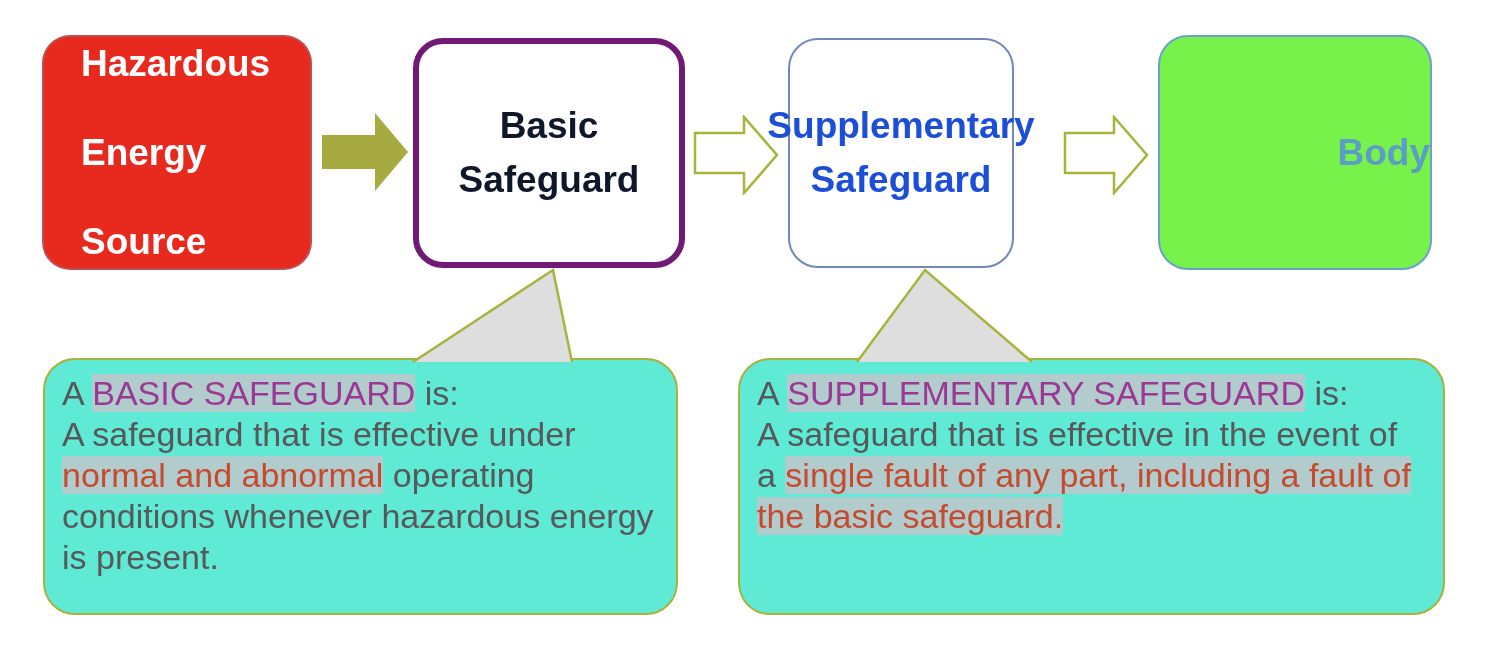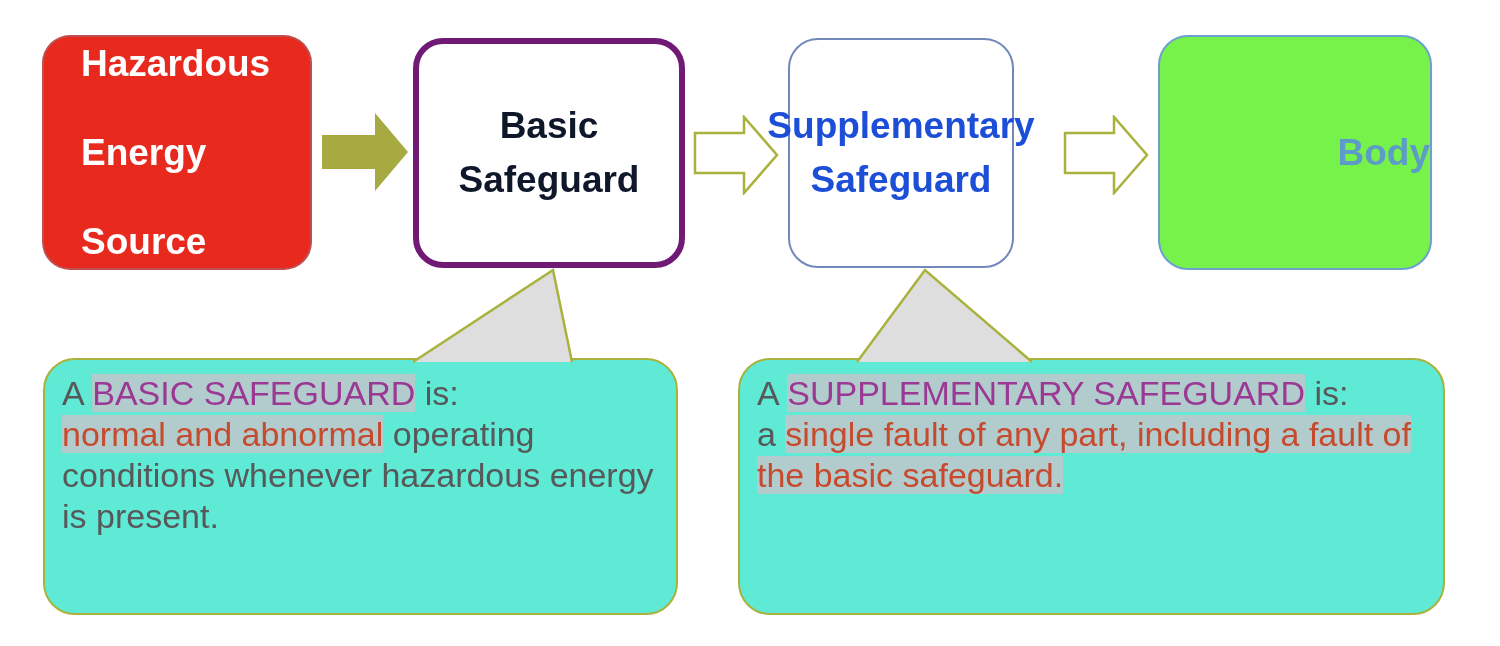--- a/index.html
+++ b/index.html
@@ -117,27 +117,29 @@
   <svg class="arrow-svg" style="left:1063px; top:115px;" width="86" height="80" viewBox="0 0 86 80">
     <polygon points="2,18 51,18 51,2 84,40 51,78 51,58 2,58" fill="#ffffff" stroke="#a9b23c" stroke-width="2.5"></polygon>
   </svg>
 
   <div class="fbox box-body">
     <div class="hline">Body</div>
   </div>
 
   <div class="bubble bubble-basic">
     <p class="line"><span>A </span><span class="t-purple hl">BASIC SAFEGUARD</span><span> is:</span></p>
+    <p class="line"><span>A safeguard that is effective under</span></p>
     <p class="line"><span class="t-red hl">normal and abnormal</span><span> operating</span></p>
     <p class="line"><span>conditions whenever hazardous energy</span></p>
     <p class="line"><span>is present.</span></p>
   </div>
 
   <div class="bubble bubble-supp">
     <p class="line"><span>A </span><span class="t-purple hl">SUPPLEMENTARY SAFEGUARD</span><span> is:</span></p>
+    <p class="line"><span>A safeguard that is effective in the event of</span></p>
     <p class="line"><span>a </span><span class="t-red hl">single fault of any part, including a fault of</span></p>
     <p class="line"><span class="t-red hl">the basic safeguard.</span></p>
   </div>
 
   <svg class="tail-svg" style="left:405px; top:263px;" width="180" height="102" viewBox="0 0 180 102">
     <polygon points="8,99 148,7 167,99" fill="#dedede"></polygon>
     <path d="M8,99 L148,7 L167,99" fill="none" stroke="#a9b23c" stroke-width="2.5"></path>
   </svg>
 
   <svg class="tail-svg" style="left:845px; top:263px;" width="200" height="102" viewBox="0 0 200 102">

